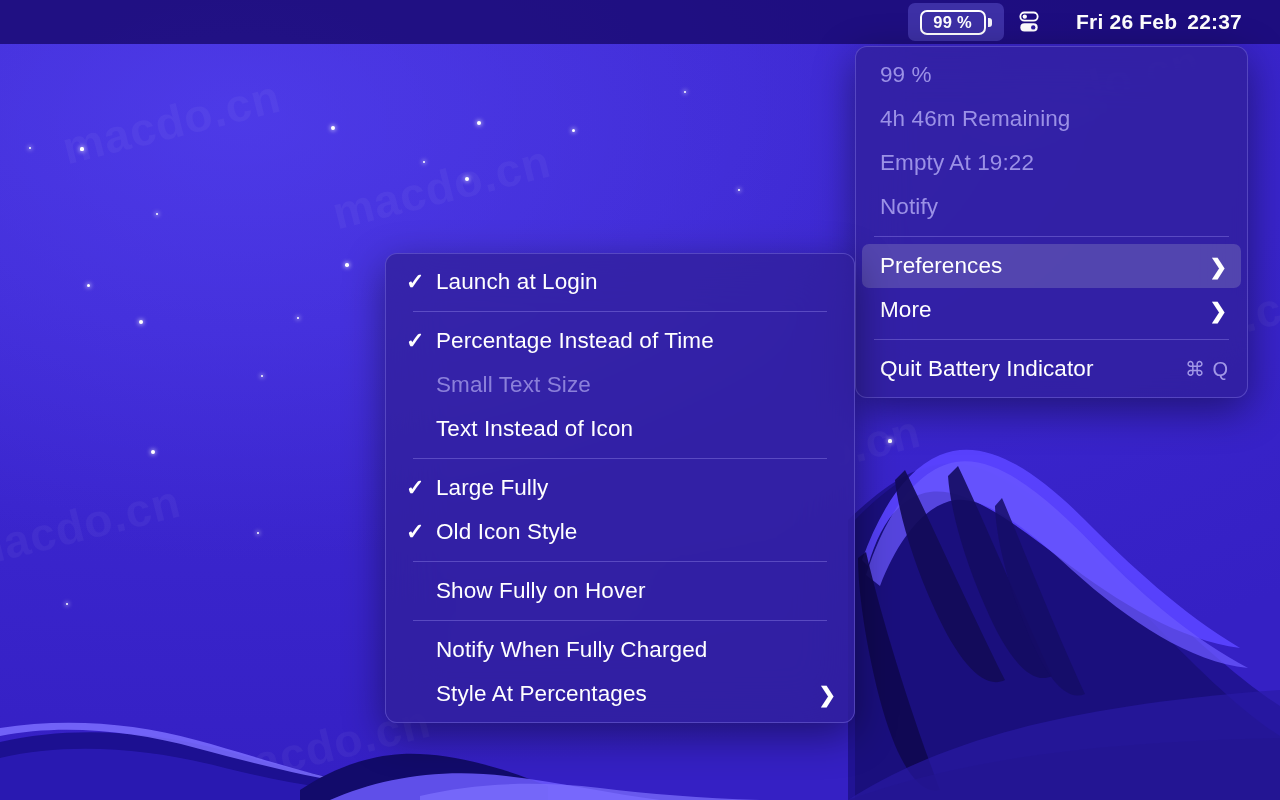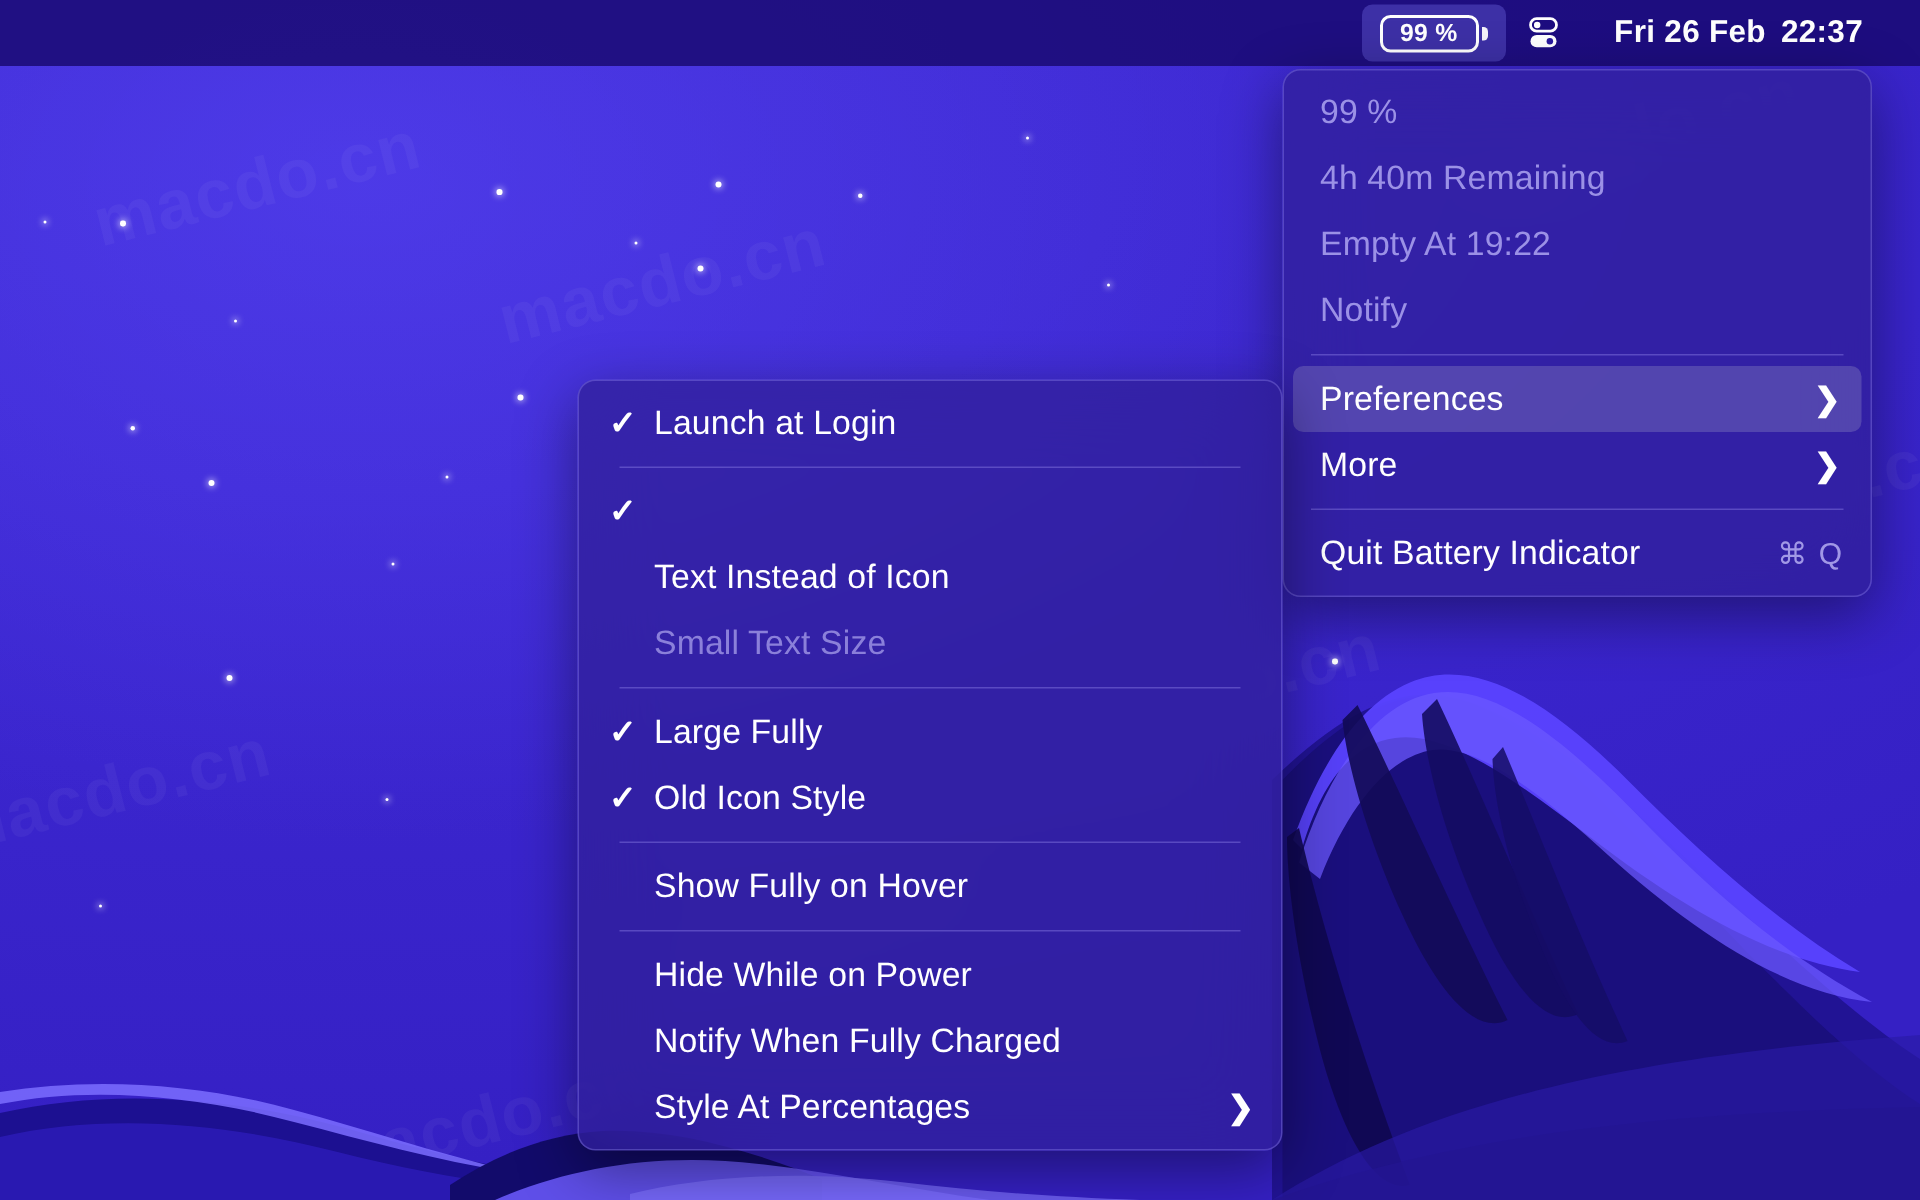--- a/index.html
+++ b/index.html
@@ -194,21 +194,21 @@
       <div class="mb-clock"><span>Fri 26 Feb</span><span class="sep"></span><span>22:37</span></div>
     </div>
   </div>
 
   <div class="menu" id="rightMenu">
     <div id="rightInfo">
         <div class="row info">
           <span class="lbl">99 %</span>
         </div>
         <div class="row info">
-          <span class="lbl">4h 40m Remaining</span>
+          <span class="lbl">4h 46m Remaining</span>
         </div>
         <div class="row info">
           <span class="lbl">Empty At 19:22</span>
         </div>
         <div class="row info">
           <span class="lbl">Notify</span>
         </div>
       </div>
     <div class="sep-line"></div>
     <div id="rightActions">
@@ -233,57 +233,53 @@
 
   <div class="menu" id="leftMenu">
       <div class="row">
         <span class="check">✓</span>
         <span class="lbl">Launch at Login</span>
         <span class="spacer"></span>
       </div>
       <div class="sep-line"></div>
       <div class="row">
         <span class="check">✓</span>
+        <span class="lbl">Percentage Instead of Time</span>
+        <span class="spacer"></span>
+      </div>
+      <div class="row dim">
+        <span class="check off">✓</span>
+        <span class="lbl">Small Text Size</span>
         <span class="spacer"></span>
       </div>
       <div class="row">
         <span class="check off">✓</span>
         <span class="lbl">Text Instead of Icon</span>
         <span class="spacer"></span>
       </div>
-      <div class="row dim">
-        <span class="check off">✓</span>
-        <span class="lbl">Small Text Size</span>
-        <span class="spacer"></span>
-      </div>
       <div class="sep-line"></div>
       <div class="row">
         <span class="check">✓</span>
         <span class="lbl">Large Fully</span>
         <span class="spacer"></span>
       </div>
       <div class="row">
         <span class="check">✓</span>
         <span class="lbl">Old Icon Style</span>
         <span class="spacer"></span>
       </div>
       <div class="sep-line"></div>
       <div class="row">
         <span class="check off">✓</span>
         <span class="lbl">Show Fully on Hover</span>
         <span class="spacer"></span>
       </div>
       <div class="sep-line"></div>
       <div class="row">
         <span class="check off">✓</span>
-        <span class="lbl">Hide While on Power</span>
-        <span class="spacer"></span>
-      </div>
-      <div class="row">
-        <span class="check off">✓</span>
         <span class="lbl">Notify When Fully Charged</span>
         <span class="spacer"></span>
       </div>
       <div class="row">
         <span class="check off">✓</span>
         <span class="lbl">Style At Percentages</span>
         <span class="spacer"></span>
         <span class="chev">❯</span>
       </div>
     </div>

